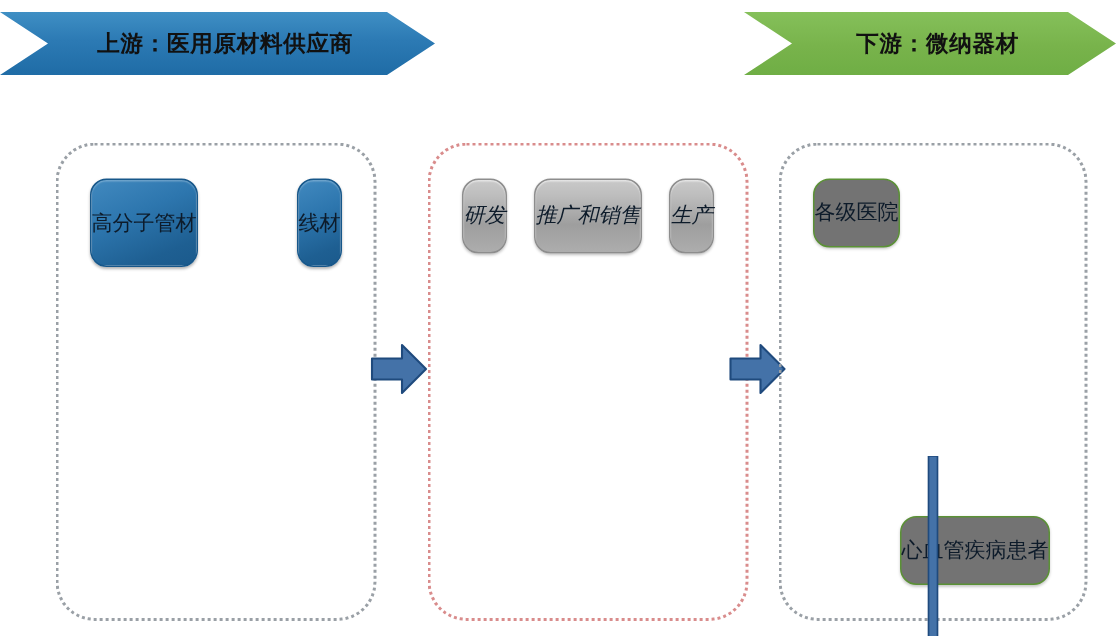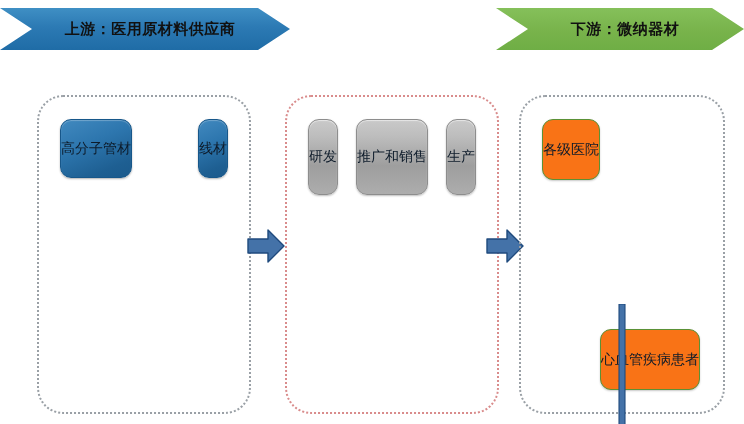--- a/index.html
+++ b/index.html
@@ -38,26 +38,26 @@
 
   .node{border-radius:11px;display:flex;align-items:center;justify-content:center;
         font-size:14px;color:#0d1b2a;box-sizing:border-box;}
 
   .node-blue{height:59px;
      background:linear-gradient(157deg,#3e86bd 0%,#2e77af 38%,#1f5f93 78%,#1a5party 100%);
      background:linear-gradient(157deg,#4189bf 0%,#2d76ae 40%,#1e5f92 80%,#1b5a8c 100%);
      border:1px solid #17578a;
      box-shadow:inset 0 1px 1px rgba(255,255,255,.28),0 1px 2px rgba(0,0,0,.30);}
 
-  .node-gray{height:76px;
+  .node-gray{height:50px;
      background:linear-gradient(180deg,#c9c9c9 0%,#bdbdbd 22%,#9e9e9e 62%,#adadad 100%);
      border:1px solid #8d8d8d;
-     box-shadow:inset 0 1px 1px rgba(255,255,255,.55),0 1px 2px rgba(0,0,0,.26);}
+     box-shadow:inset 0 1px 1px rgba(255,255,255,.55),0 1px 2px rgba(0,0,0,.26);font-style:italic;}
 
-  .node-green{height:61px;background:#f97316;border:1px solid #5b9136;
+  .node-green{height:46px;background:#737373;border:1px solid #5b9136;
      box-shadow:0 1px 2px rgba(0,0,0,.22);text-align:right;}
 
   #stack-down{justify-content:flex-start;}
   #node-hospital{margin-top:0;}
   #node-patient{margin-top:auto;}
 
   
   #arrow-down{position:absolute;left:50%;transform:translateX(-50%);
               top:185px;width:16px;height:143px;}
 

